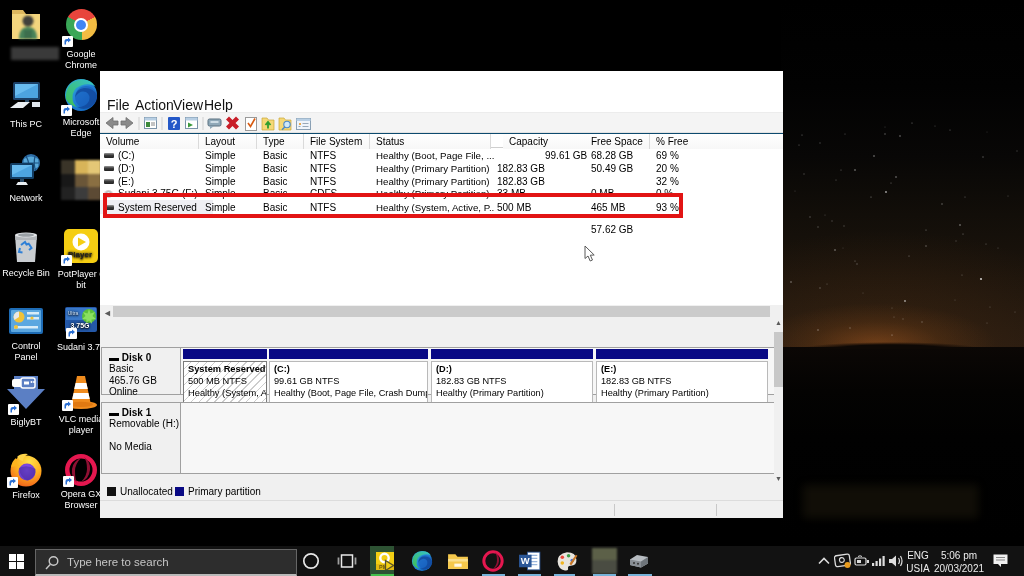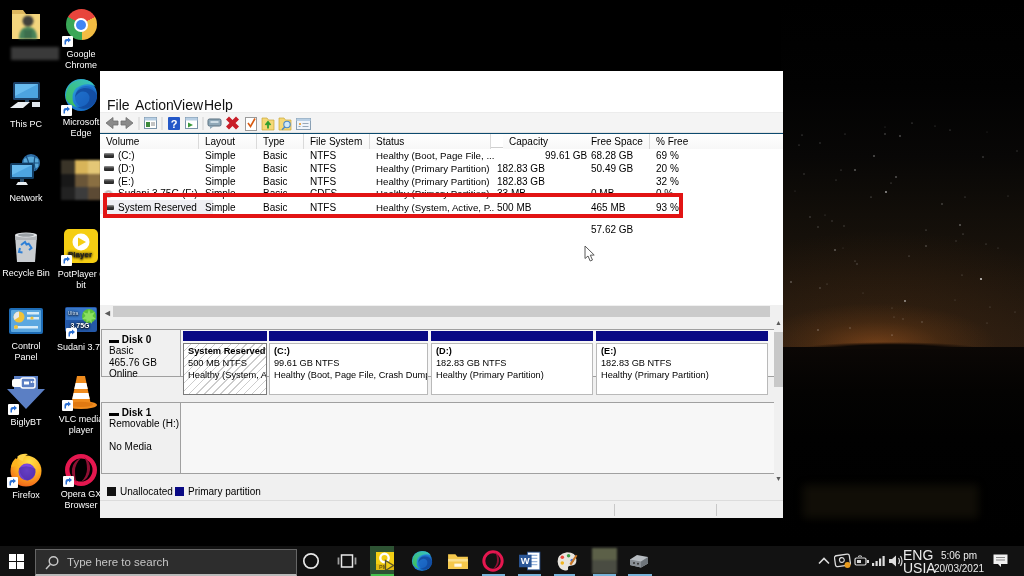--- a/index.html
+++ b/index.html
@@ -491,21 +491,21 @@
           <div class="cell" style="left:556px;">93 %</div>
       </div>
     </div>
     <div id="redrect"></div>
     <div id="hscroll">
       <div style="position:absolute;left:3px;top:3px;color:#5a5a5a;font-size:9px;">◄</div>
       <div style="position:absolute;right:11px;top:3px;color:#5a5a5a;font-size:9px;">►</div>
       <div style="position:absolute;left:13px;top:1px;width:657px;height:11px;background:#cbcbcb;"></div>
     </div>
     <div id="bottompane">
-      <div class="diskrow" style="top:11px; height:48px;">
+      <div class="diskrow" style="top:29px; height:48px;">
         <div class="disklabel"><b>▬ Disk 0</b><br>Basic<br>465.76 GB<br>Online</div>
         <div class="part" style="left:81px; width:84px; height:64px;">
           <div class="bar"></div>
           <div class="body" style="height:52px; border:1.5px solid #7a7a7a; font-size:9.3px; background:
             repeating-linear-gradient(135deg, #fff 0, #fff 4.6px, #cdcdcd 4.6px, #cdcdcd 5.6px);">
             <b>System Reserved</b><br>500 MB NTFS<br>Healthy (System, A</div>
         </div>
         <div class="part" style="left:167px; width:159px; height:64px;">
           <div class="bar"></div>
           <div class="body" style="height:52px;"><b>(C:)</b><br>99.61 GB NTFS<br>Healthy (Boot, Page File, Crash Dump</div>
@@ -650,20 +650,20 @@
     <svg style="position:absolute;left:871px;top:8px;" width="15" height="13" viewBox="0 0 15 13">
       <rect x="1" y="9" width="2.2" height="3" fill="#dcdcdc"></rect>
       <rect x="4.5" y="7" width="2.2" height="5" fill="#dcdcdc"></rect>
       <rect x="8" y="4.5" width="2.2" height="7.5" fill="#dcdcdc"></rect>
       <rect x="11.5" y="2" width="2.2" height="10" fill="#dcdcdc"></rect>
     </svg>
     <svg style="position:absolute;left:888px;top:8px;" width="16" height="14" viewBox="0 0 16 14">
       <path d="M1 5 L4 5 L8 1.5 L8 12.5 L4 9 L1 9 Z" fill="#dcdcdc"></path>
       <path d="M10.5 4 Q12.5 7 10.5 10 M12.5 2 Q15.5 7 12.5 12" fill="none" stroke="#dcdcdc" stroke-width="1.2"></path>
     </svg>
-    <div style="position:absolute;left:903px;top:2.5px;width:30px;text-align:center;color:#ececec;font-size:14px;line-height:13px;">ENG<br>USIA</div>
+    <div style="position:absolute;left:903px;top:2.5px;width:30px;text-align:center;color:#ececec;font-size:10px;line-height:13px;">ENG<br>USIA</div>
     <div style="position:absolute;left:933px;top:2.5px;width:52px;text-align:center;color:#ececec;font-size:10px;line-height:13px;">5:06 pm<br>20/03/2021</div>
     <svg style="position:absolute;left:992px;top:7px;" width="17" height="16" viewBox="0 0 17 16">
       <path d="M1.5 1.5 L15.5 1.5 L15.5 11 L9 11 L9 14 L6 11 L1.5 11 Z" fill="#f0f0f0"></path>
       <path d="M4 4.5 h9 M4 7 h9" stroke="#888" stroke-width="1.1"></path>
     </svg>
   </div>
 </div>
 
 </body></html>

